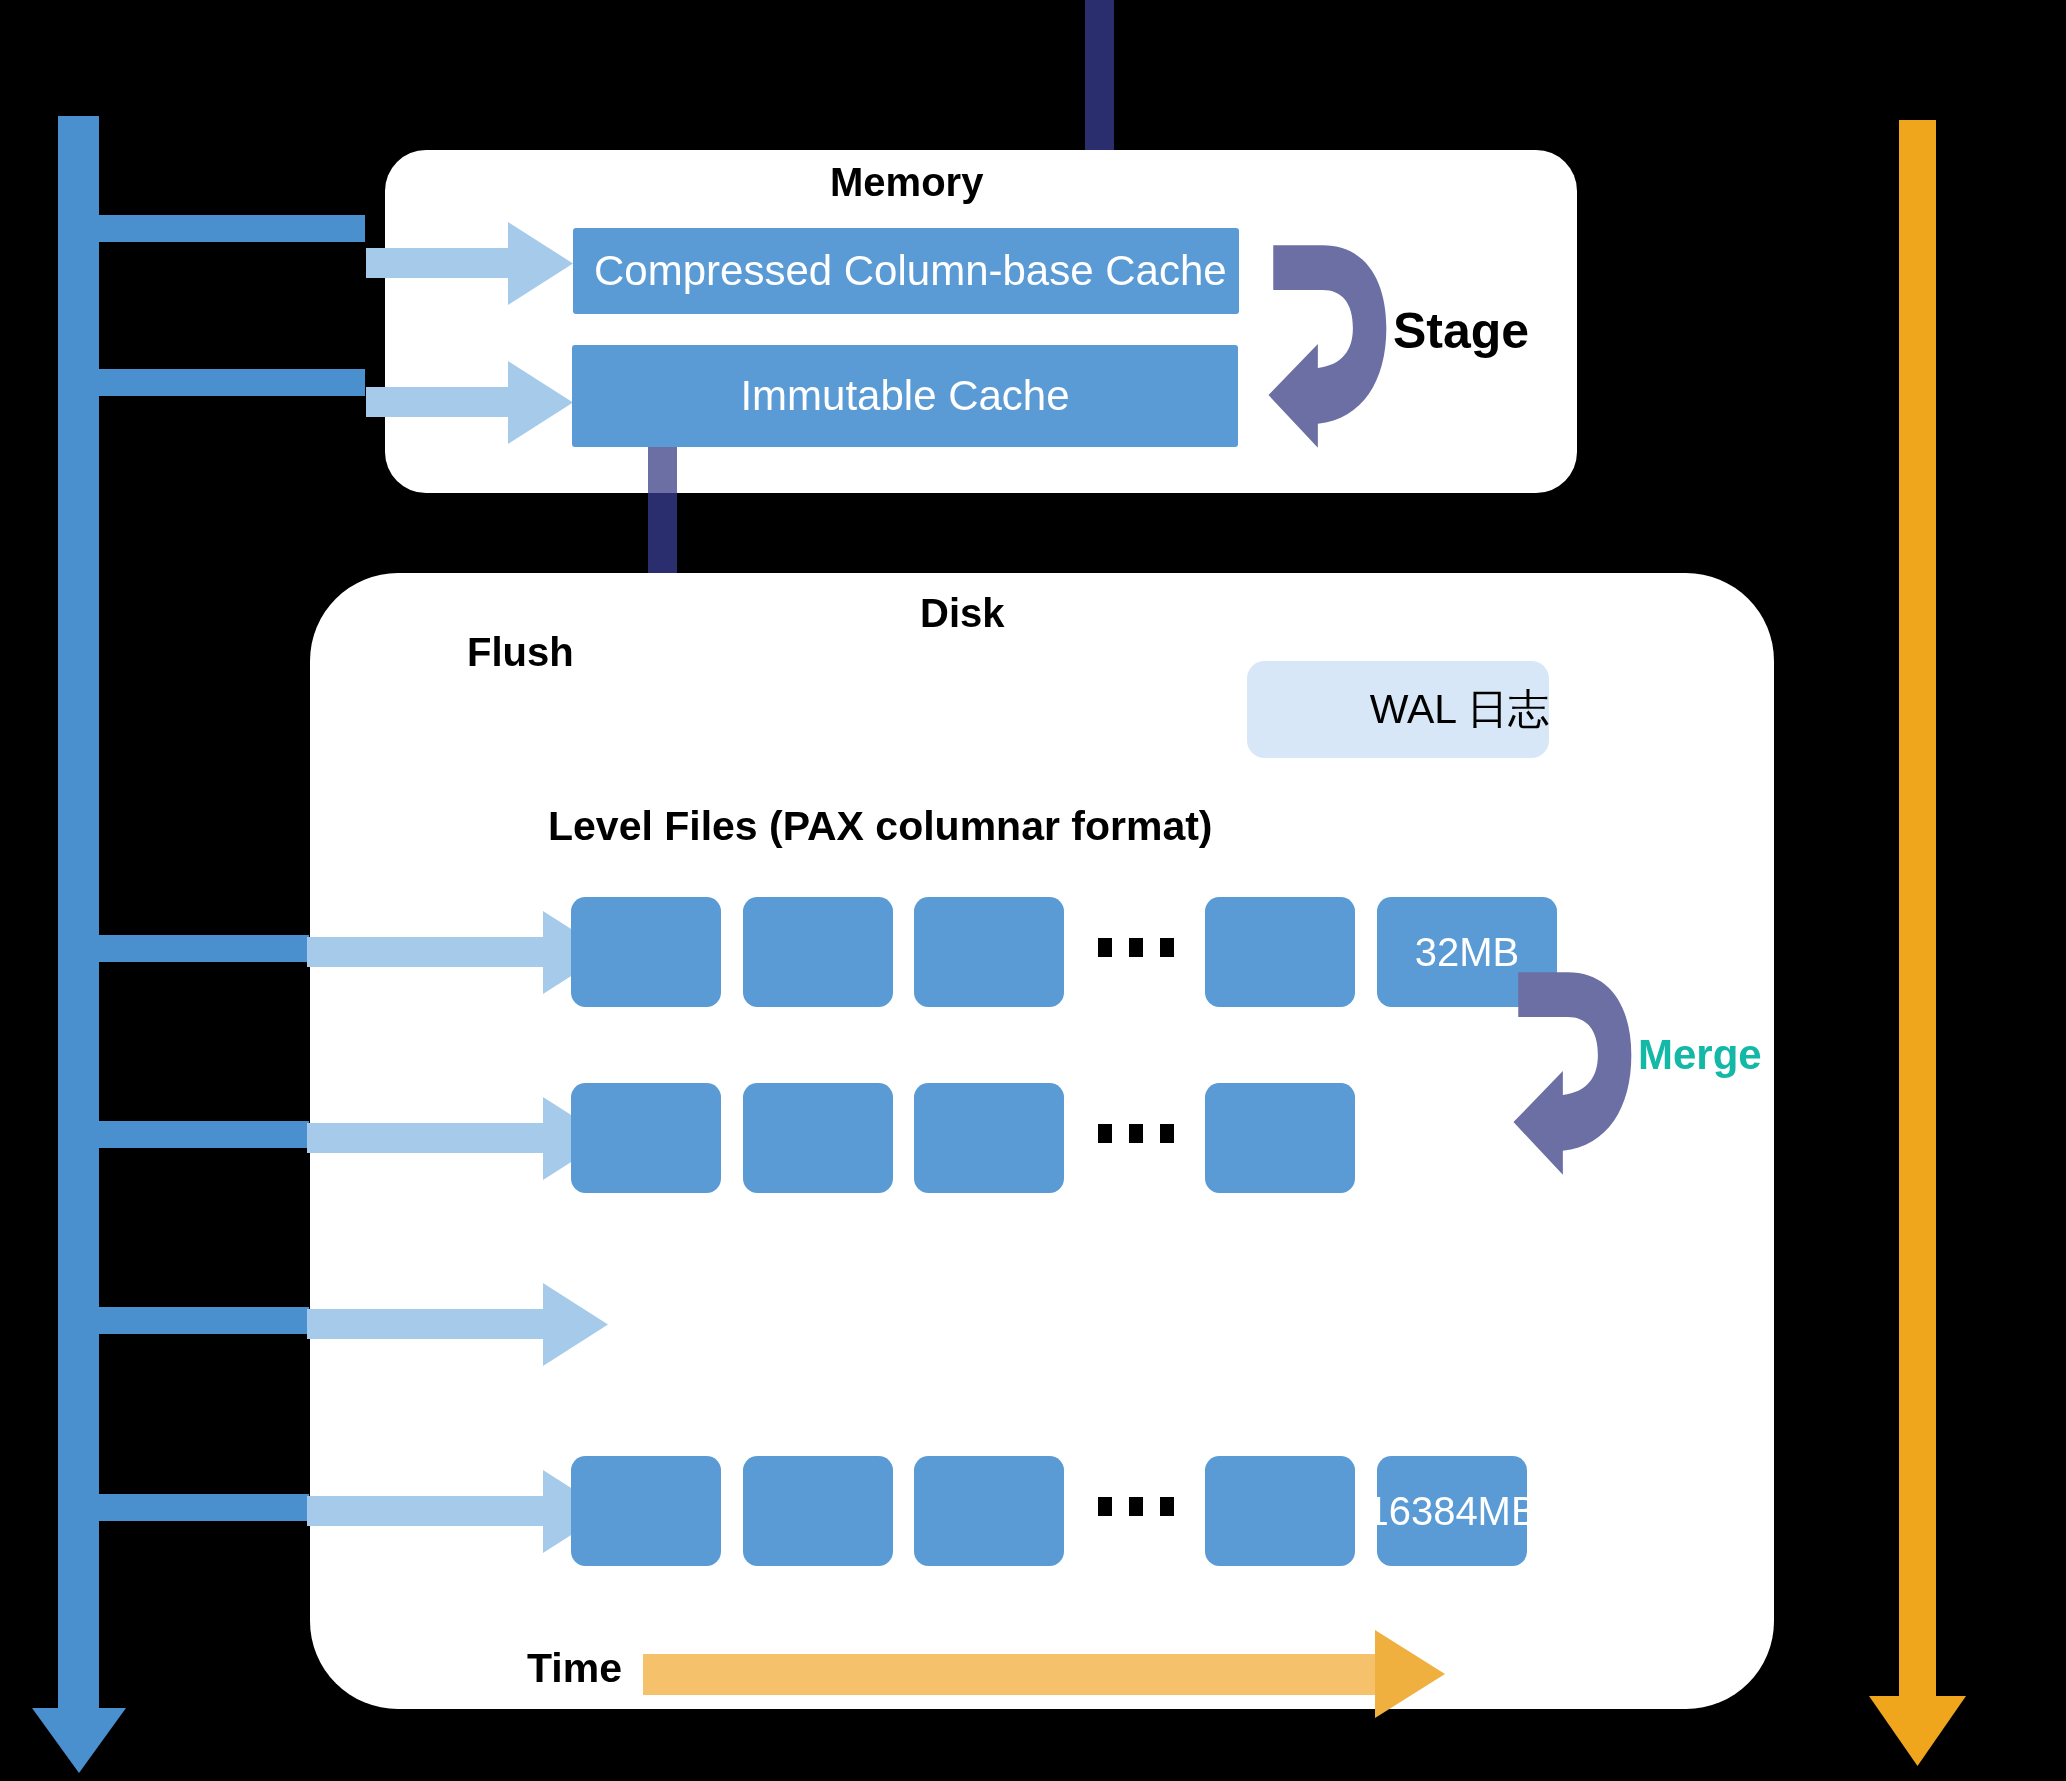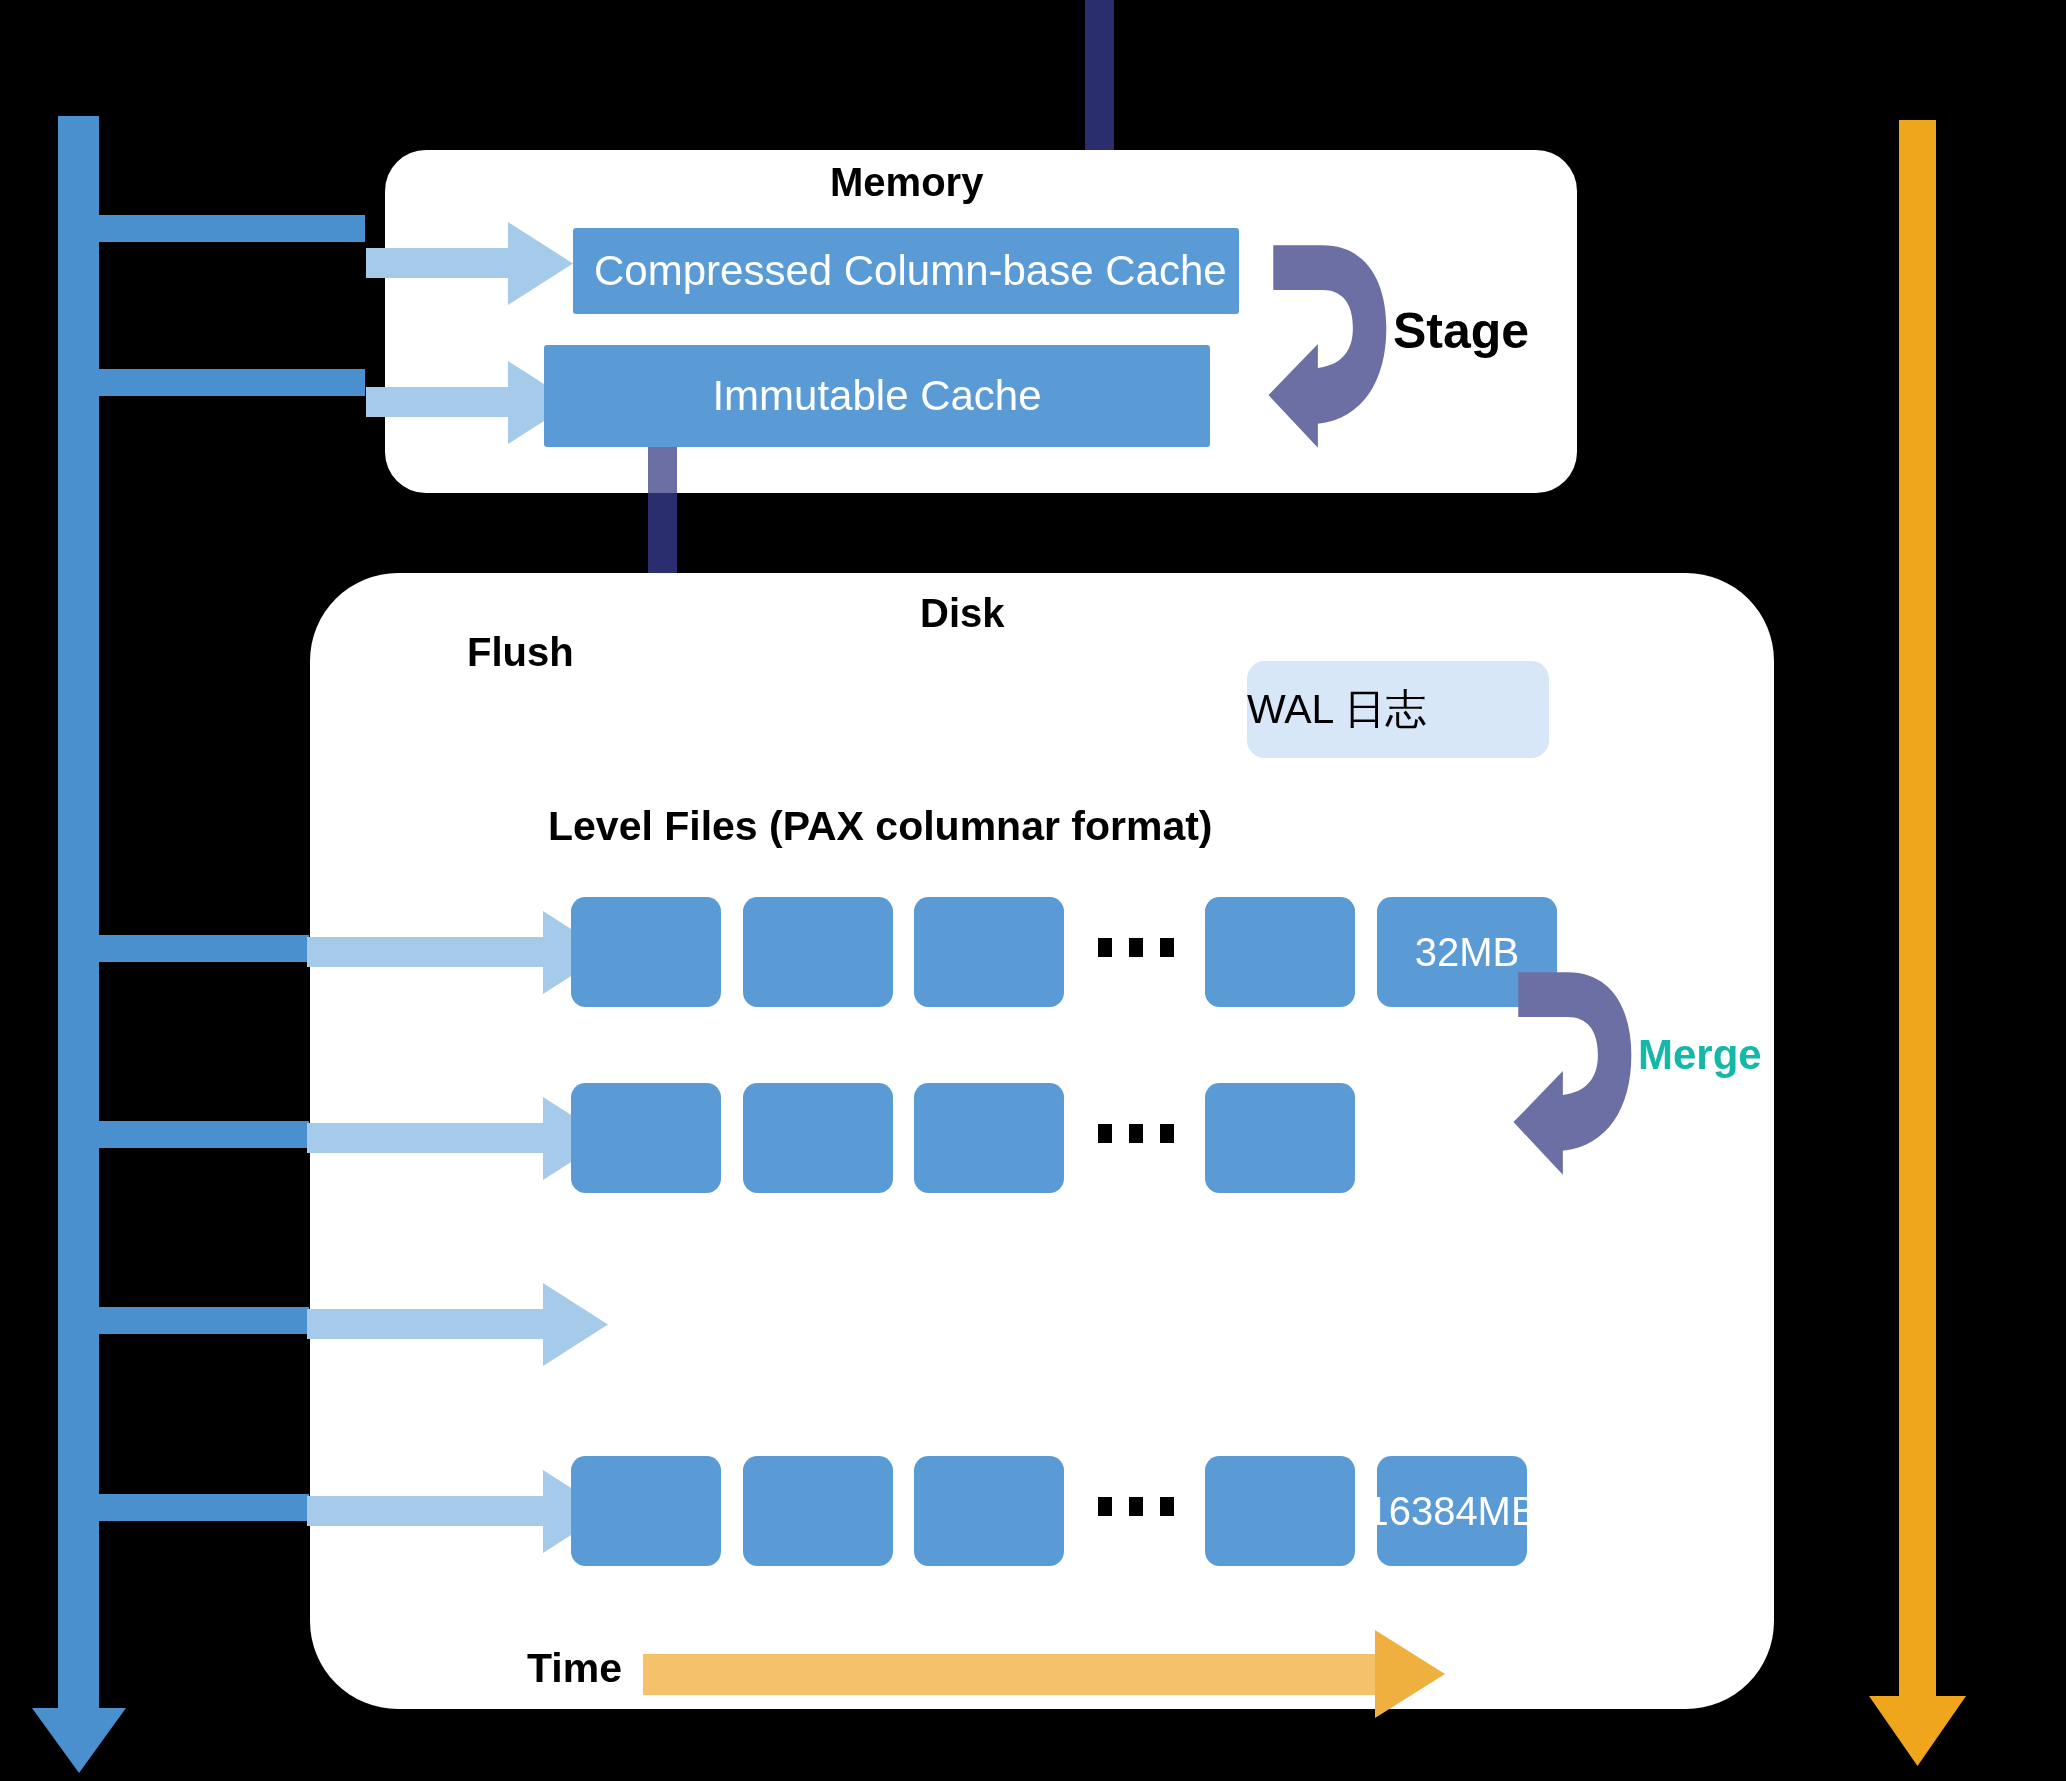--- a/index.html
+++ b/index.html
@@ -11,27 +11,27 @@
   #memory-panel{left:353px;top:150px;width:1192px;height:343px;border-radius:41px;}
   #disk-panel{left:278px;top:573px;width:1464px;height:1136px;border-radius:88px;}
 
   .panel-title{position:absolute;font-weight:bold;color:#000;white-space:nowrap;}
 
   
   .cache-box{position:absolute;background:#5B9BD5;border-radius:3px;
              display:flex;align-items:center;color:#fff;white-space:nowrap;}
   #cache-compressed{left:541px;top:228px;width:666px;height:86px;
              justify-content:flex-start;padding-left:21px;box-sizing:border-box;font-size:42px;}
-  #cache-immutable{left:512px;top:345px;width:666px;height:102px;
+  #cache-immutable{left:540px;top:345px;width:666px;height:102px;
              justify-content:center;font-size:42px;}
 
   
   #wal-box{position:absolute;left:1215px;top:661px;width:302px;height:97px;
            background:#D7E7F7;border-radius:17.6px;display:flex;align-items:center;
-           justify-content:flex-start;color:#000;font-size:41px;white-space:nowrap;}
+           justify-content:flex-end;color:#000;font-size:41px;white-space:nowrap;}
 
   
   #label-memory{left:798px;top:160px;font-size:40px;}
   #label-disk{left:888px;top:591px;font-size:40px;}
   #label-flush{left:435px;top:630px;font-size:40px;}
   #label-levelfiles{position:absolute;left:516px;top:803px;font-size:41px;font-weight:bold;color:#000;white-space:nowrap;}
   #label-stage{position:absolute;left:1361px;top:302px;font-size:50px;font-weight:bold;color:#000;}
   #label-merge{position:absolute;left:1606px;top:1031px;font-size:42px;font-weight:bold;color:#14b8a6;text-align:center;}
   #label-time{position:absolute;left:495px;top:1645px;font-size:41px;font-weight:bold;color:#000;}
   #label-latest{position:absolute;left:587px;top:1710px;font-size:41px;font-weight:bold;color:#000;}

